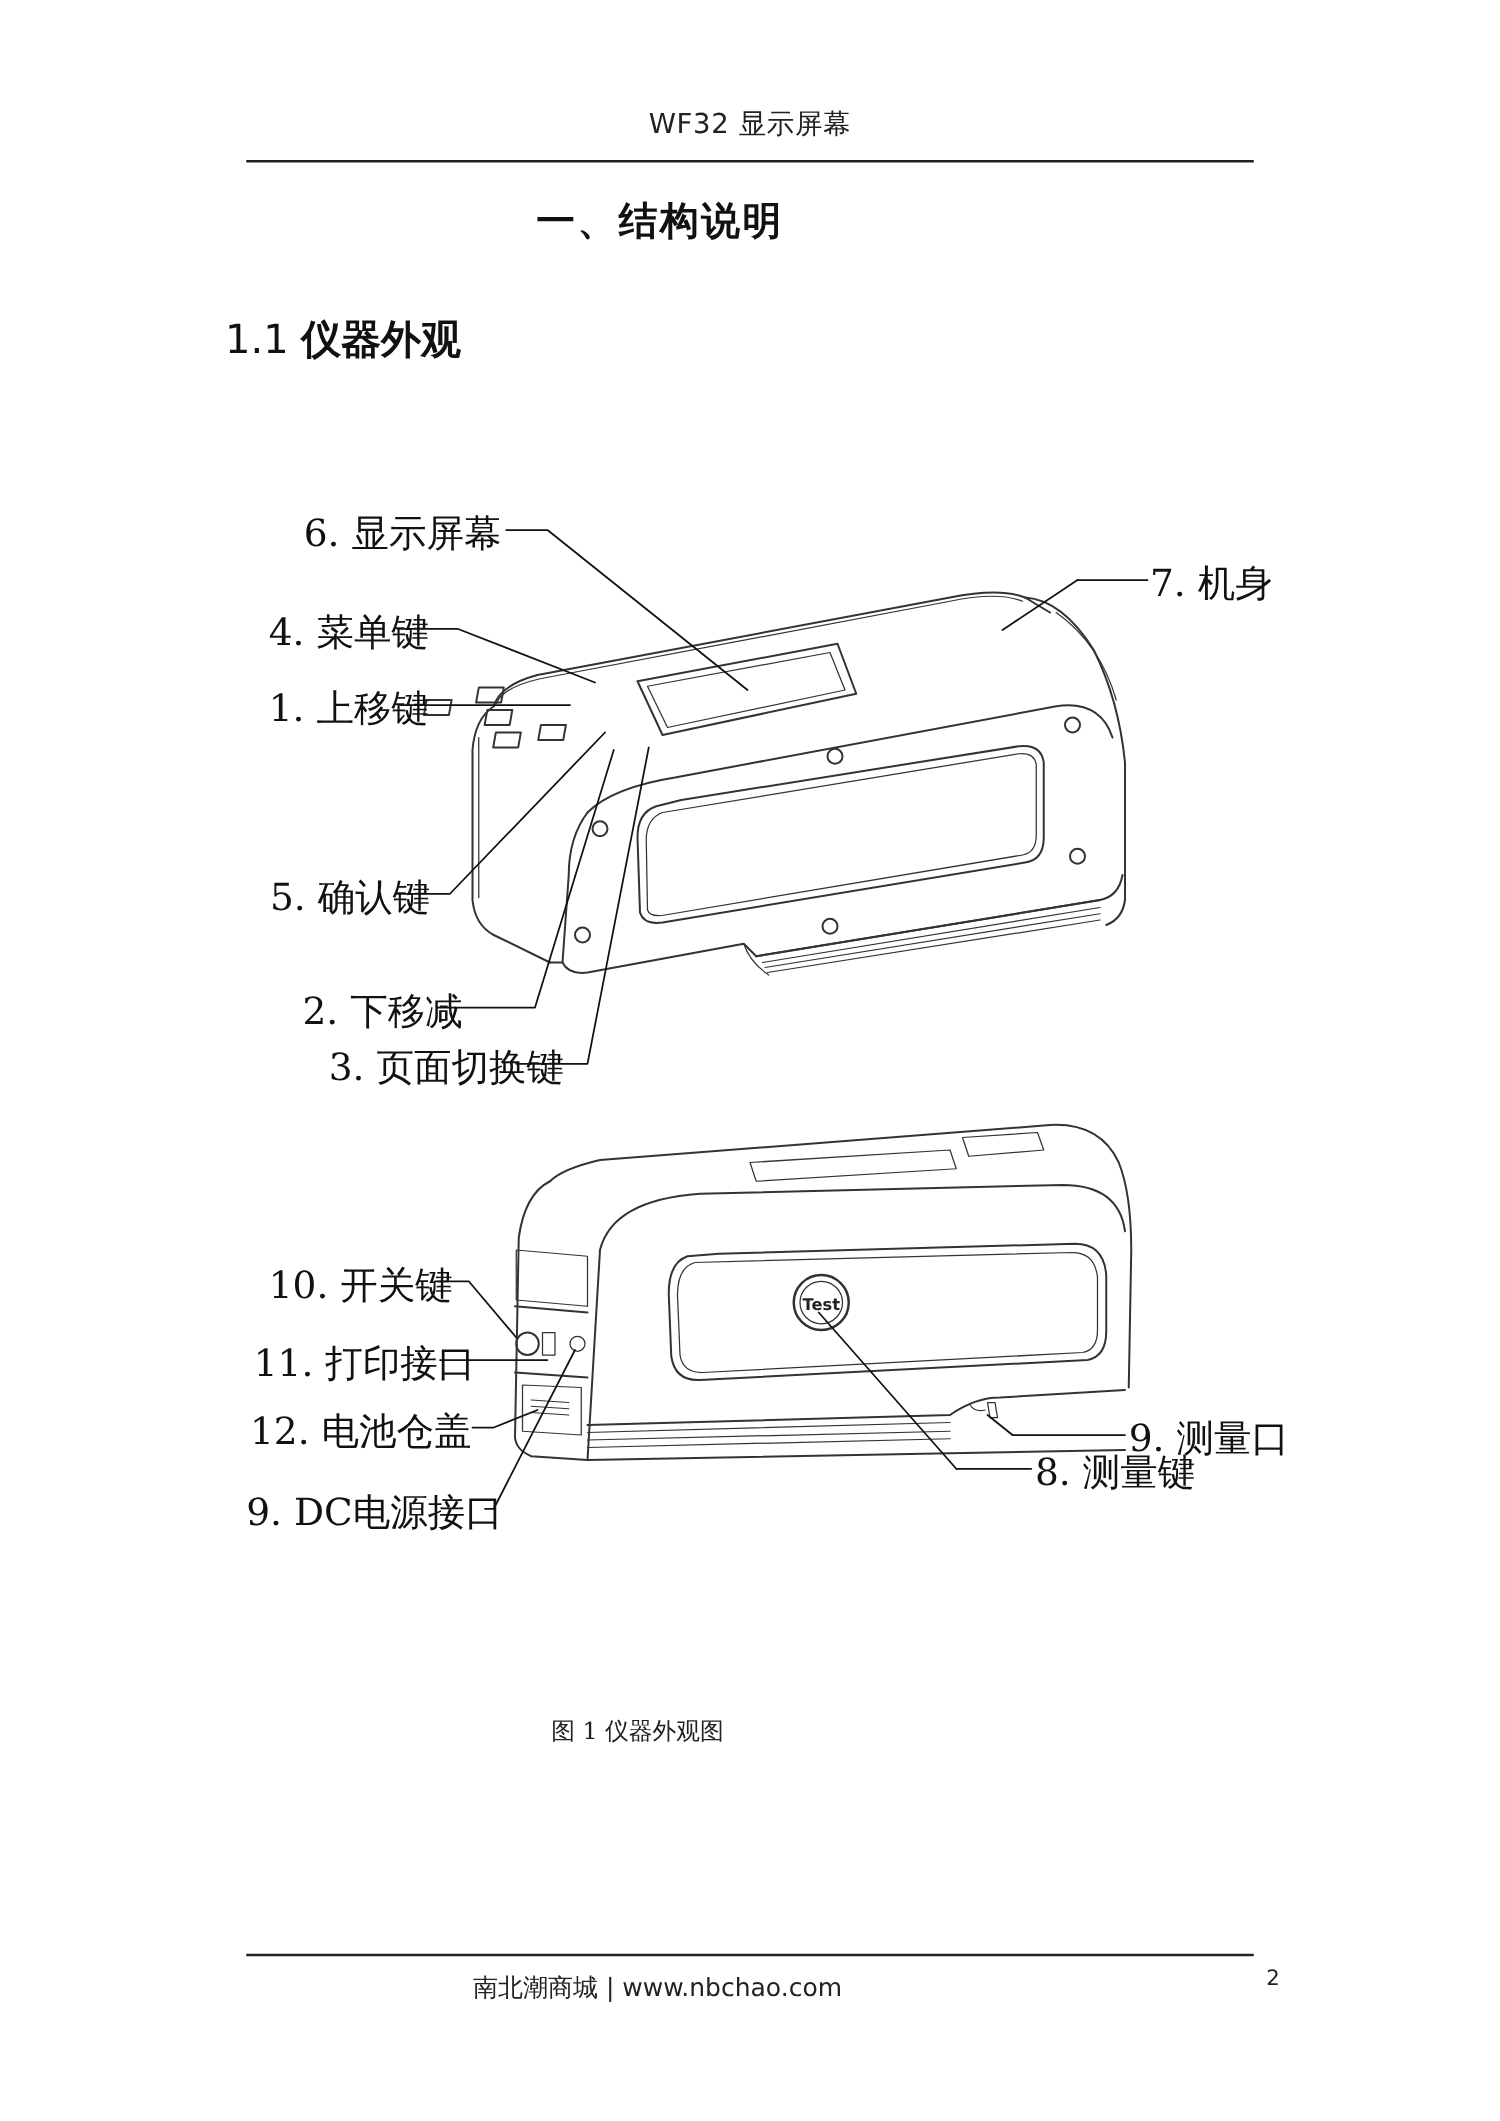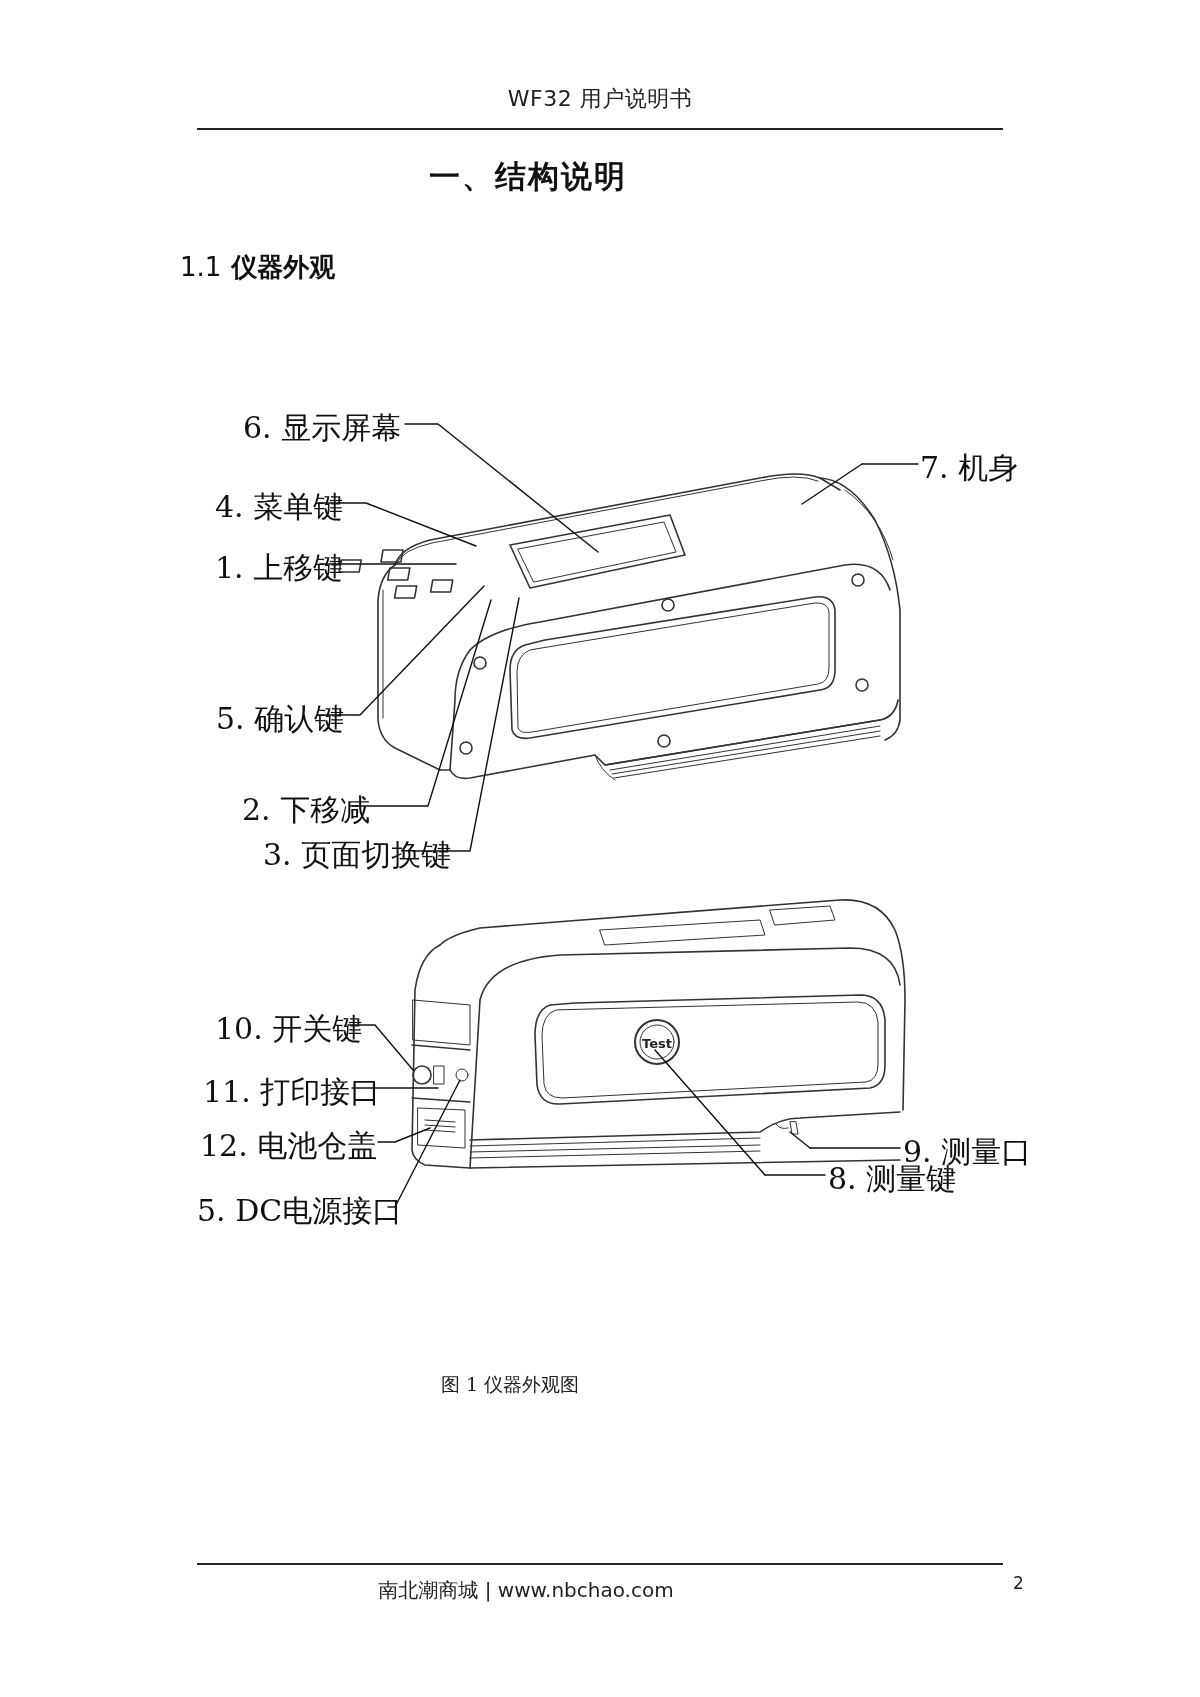--- a/index.html
+++ b/index.html
@@ -4,37 +4,37 @@
 <style>
   html, body { margin: 0; padding: 0; background: #ffffff; }
   body { width: 1200px; height: 1697px; position: relative; overflow: hidden;
          font-family: "DejaVu Sans", "Liberation Sans", sans-serif; color: #111; }
   .page-header { position: absolute; top: 84px; left: 0; width: 1200px; text-align: center;
                  font-size: 22px; color: #222; letter-spacing: 0.5px; }
   .header-rule { position: absolute; top: 128px; left: 197px; width: 806px; height: 0;
                  border-top: 2px solid #222; }
   .chapter-title { position: absolute; top: 156px; left: 0; width: 1056px; text-align: center;
                    font-size: 31px; font-weight: bold; letter-spacing: 2px; }
-  .section-title { position: absolute; top: 250px; left: 180px; font-size: 26px; font-weight: bold; }
+  .section-title { position: absolute; top: 250px; left: 180px; font-size: 32px; font-weight: bold; }
   .section-title .num { font-weight: normal; margin-right: 10px; }
   .figure { position: absolute; left: 0; top: 0; width: 1200px; height: 1697px; }
   .callout { position: absolute; font-family: "DejaVu Serif", "Liberation Serif", serif;
              font-size: 30px; color: #111; white-space: nowrap; line-height: 1; }
   .caption { position: absolute; top: 1372px; left: 0; width: 1020px; text-align: center;
              font-family: "DejaVu Serif", "Liberation Serif", serif; font-size: 19px; color: #222; }
   .footer-rule { position: absolute; top: 1563px; left: 197px; width: 806px; height: 0;
                  border-top: 2px solid #222; }
   .footer-text { position: absolute; top: 1577px; left: 0; width: 1052px; text-align: center;
                  font-size: 20px; color: #222; }
   .page-number { position: absolute; top: 1573px; left: 1013px; font-size: 17px; color: #222; }
 </style>
 </head>
 <body>
 
-<div class="page-header">WF32 用户说明书</div>
+<div class="page-header">WF32 显示屏幕</div>
 <div class="header-rule"></div>
 
 <div class="chapter-title">一、结构说明</div>
 
 <div class="section-title">
   <span class="num">1.1</span><span>仪器外观</span>
 </div>
 
 <svg class="figure" viewBox="0 0 1200 1697" xmlns="http://www.w3.org/2000/svg">
   <g fill="none" stroke="#333" stroke-width="1.6" stroke-linejoin="round" stroke-linecap="round">
@@ -151,21 +151,21 @@
 <div class="callout" style="left:920px; top:453px;">7. 机身</div>
 <div class="callout" style="left:215px; top:492px;">4. 菜单键</div>
 <div class="callout" style="left:215px; top:553px;">1. 上移键</div>
 <div class="callout" style="left:216px; top:704px;text-align:right;">5. 确认键</div>
 <div class="callout" style="left:242px; top:795px;">2. 下移减</div>
 <div class="callout" style="left:263px; top:840px;">3. 页面切换键</div>
 
 <div class="callout" style="left:215px; top:1014px;">10. 开关键</div>
 <div class="callout" style="left:203px; top:1077px;">11. 打印接口</div>
 <div class="callout" style="left:200px; top:1131px;">12. 电池仓盖</div>
-<div class="callout" style="left:197px; top:1196px;">5. DC电源接口</div>
+<div class="callout" style="left:197px; top:1196px;">9. DC电源接口</div>
 <div class="callout" style="left:903px; top:1137px;">9. 测量口</div>
 <div class="callout" style="left:828px; top:1164px;">8. 测量键</div>
 
 <div class="caption">图 1  仪器外观图</div>
 
 <div class="footer-rule"></div>
 <div class="footer-text">南北潮商城 | www.nbchao.com</div>
 <div class="page-number">2</div>
 
 </body></html>

